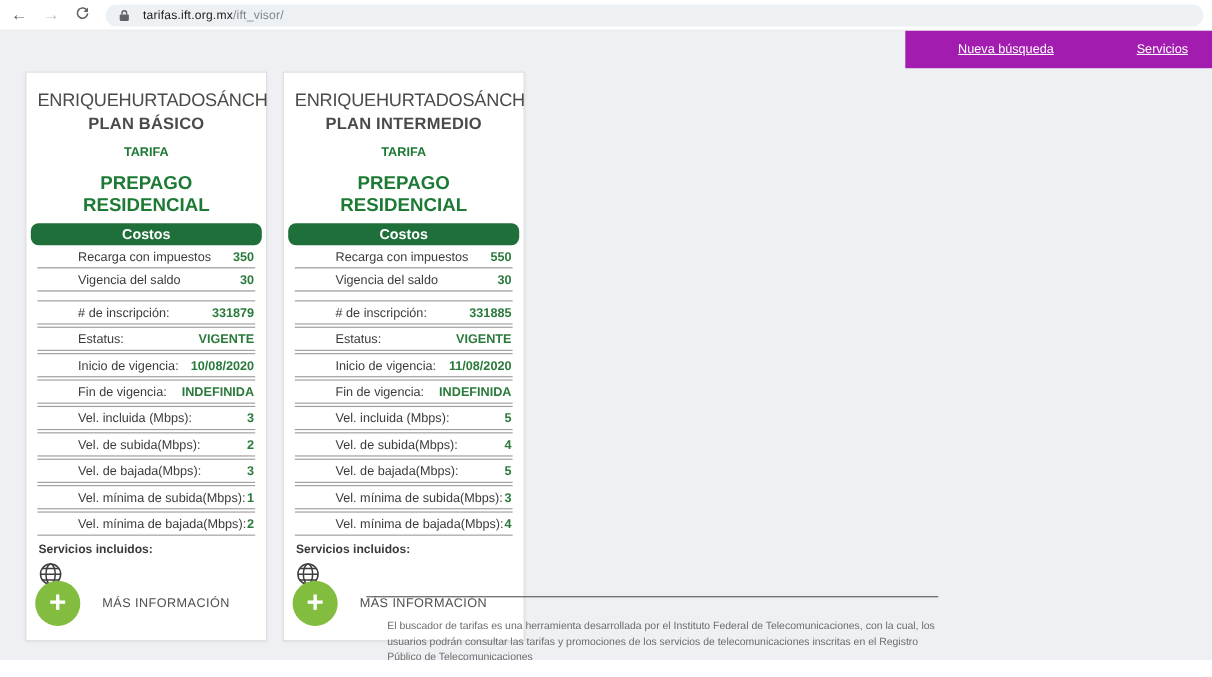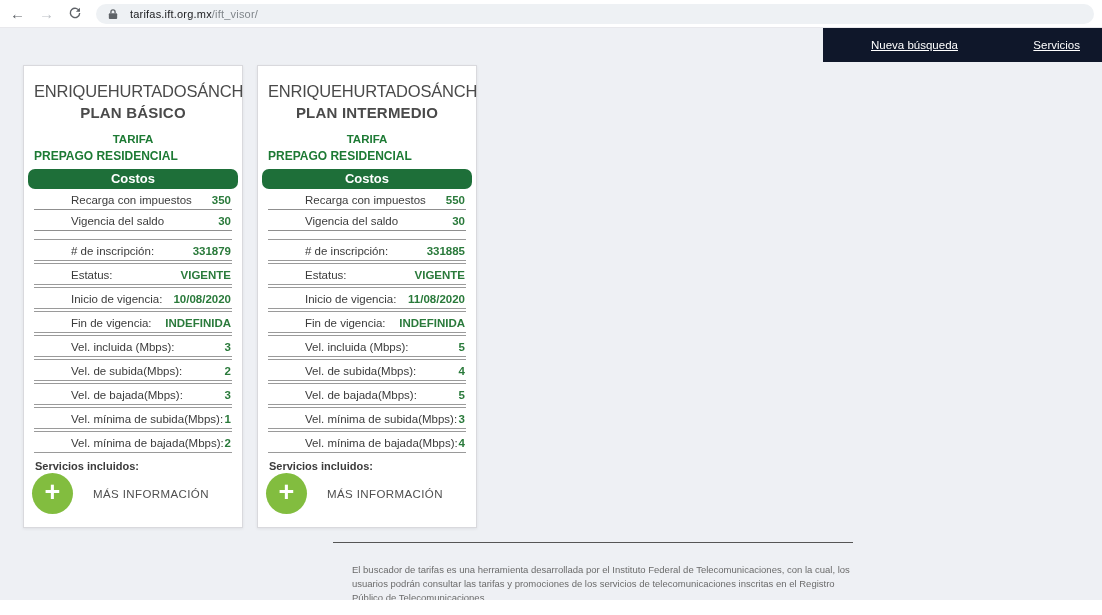--- a/index.html
+++ b/index.html
@@ -28,49 +28,49 @@
   .url { font-size: 11px; color: #202124; letter-spacing: .2px; }
   .url .path { color: #80868b; }
 
   
   .page-bg {
     position: absolute; top: 28px; left: 0; width: 1102px; height: 572px;
     background: #eef0f4;
   }
   .greenbar {
     position: absolute; top: 28px; left: 823px; width: 279px; height: 34px;
-    background: #0f172a; display: flex; align-items: center;
+    background: #a21caf; display: flex; align-items: center;
     justify-content: space-between; padding: 0 22px 0 48px;
   }
   .greenbar a {
     color: #ffffff; font-size: 11.5px; text-decoration: underline; cursor: pointer;
   }
 
   
   .cards { position: absolute; top: 65px; left: 23px; display: flex; gap: 14px; }
   .card {
-    width: 220px; height: 463px; background: #ffffff;
+    width: 220px; height: 518px; background: #ffffff;
     border: 1px solid #d9d9dd; box-shadow: 0 1px 3px rgba(0,0,0,.07);
     padding: 0 10px; position: relative;
   }
   .card-title {
     margin-top: 16px; text-align: center; font-size: 16.5px; color: #4a4a4a;
     letter-spacing: -0.2px; white-space: nowrap;
   }
   .card-plan {
     text-align: center; font-size: 15px; font-weight: bold; color: #4a4a4a;
     margin-top: 3px; letter-spacing: .2px;
   }
   .card-type {
     text-align: center; font-size: 11.5px; font-weight: bold; color: #1d7a34;
     margin-top: 12px;
   }
   .card-cat {
-    text-align: left; font-size: 12px; font-weight: bold; color: #1d7a34;
-    margin-top: 4px;
+    text-align: center; font-size: 17px; font-weight: bold; color: #1d7a34;
+    margin-top: 12px;
   }
   .costos {
     margin: 6px -6px 0; height: 20px; background: #1e6f39; color: #ffffff;
     font-size: 13px; font-weight: bold; text-align: center; line-height: 20px; border-radius: 7px;
   }
   .row {
     display: flex; justify-content: space-between; align-items: flex-end;
     font-size: 11.5px; padding: 5px 1px 3px;
   }
   .row .lbl { color: #3b3b3b; margin-left: 36px; }

